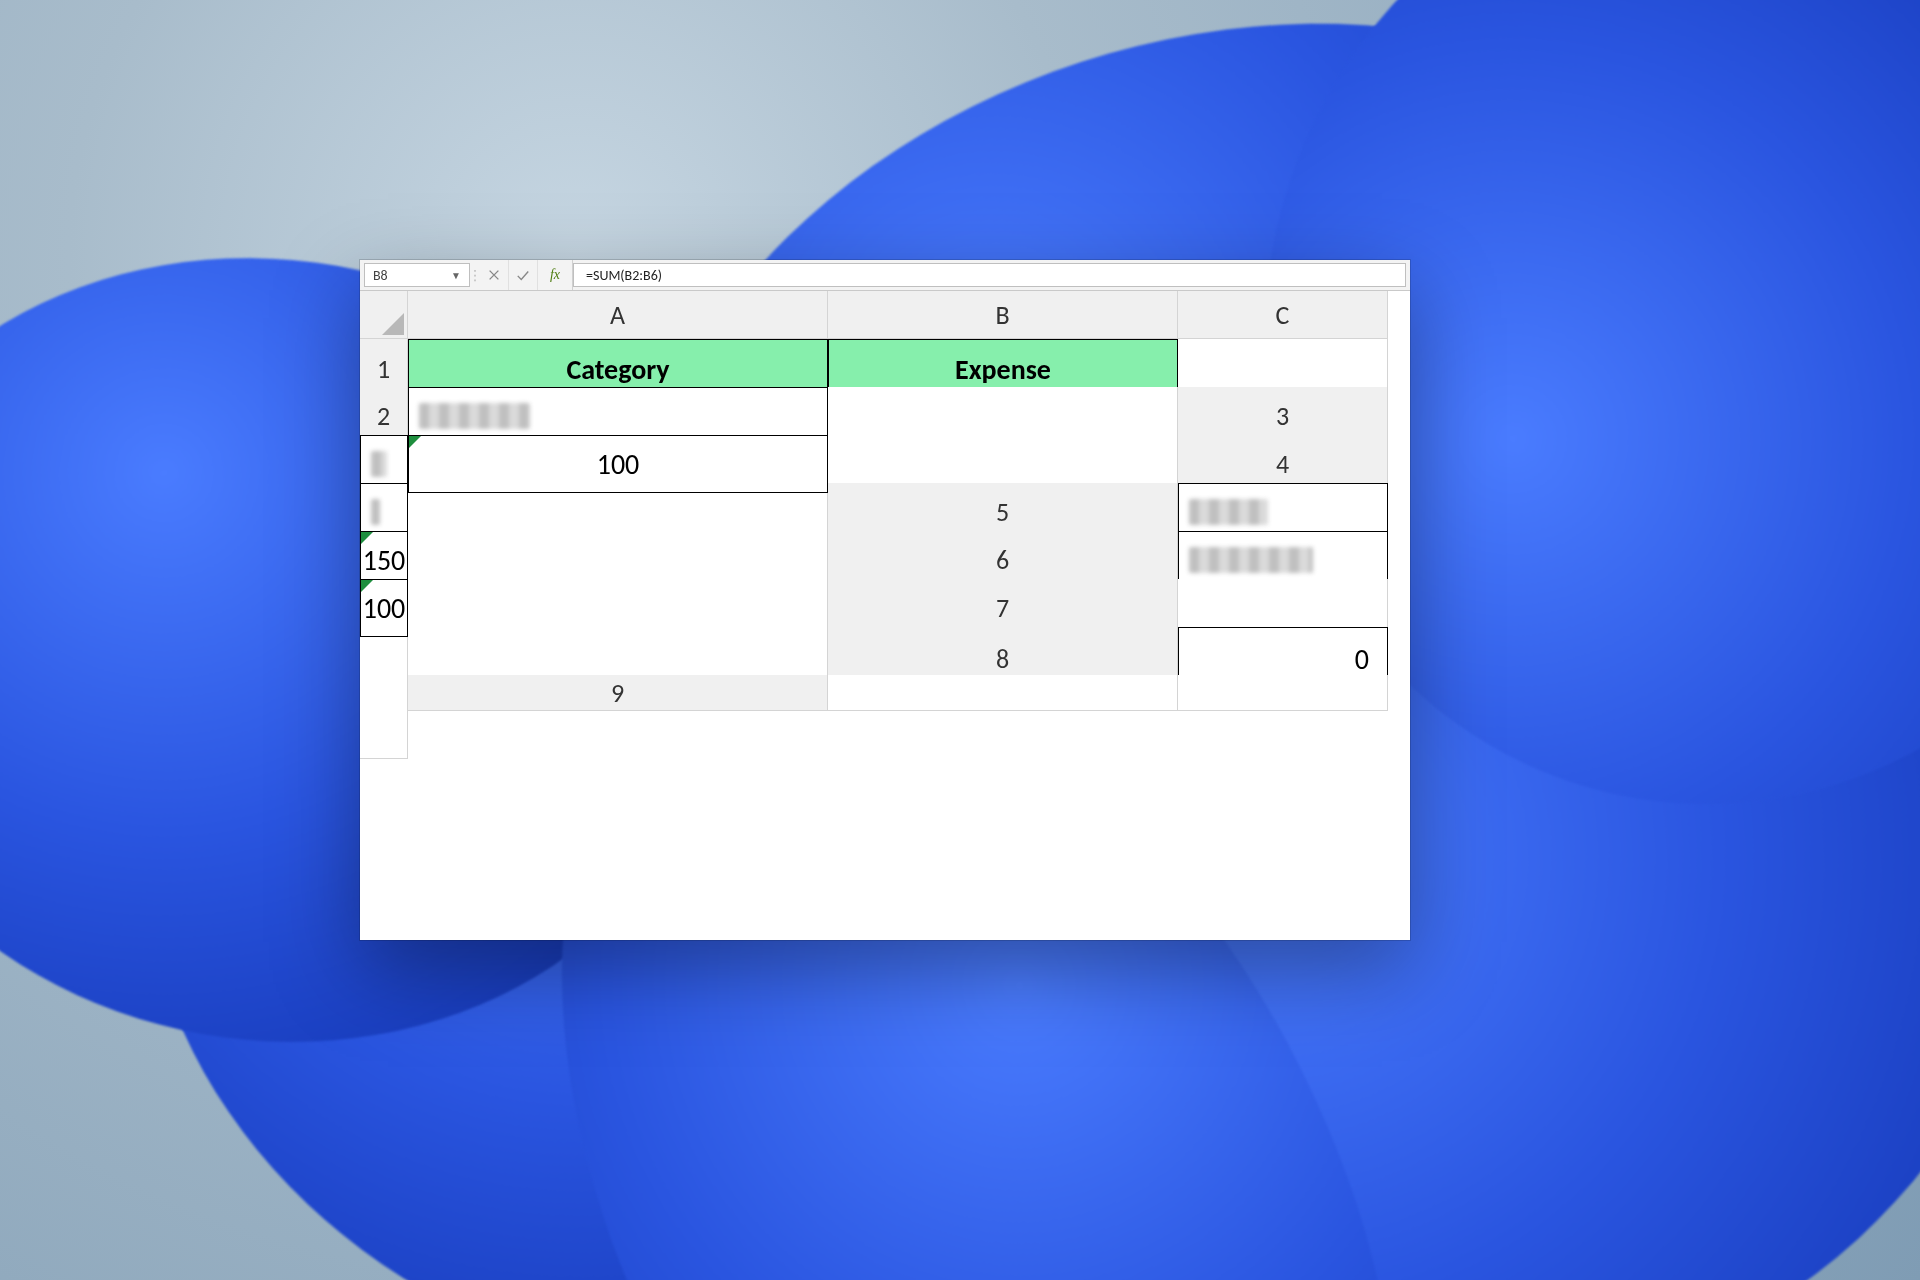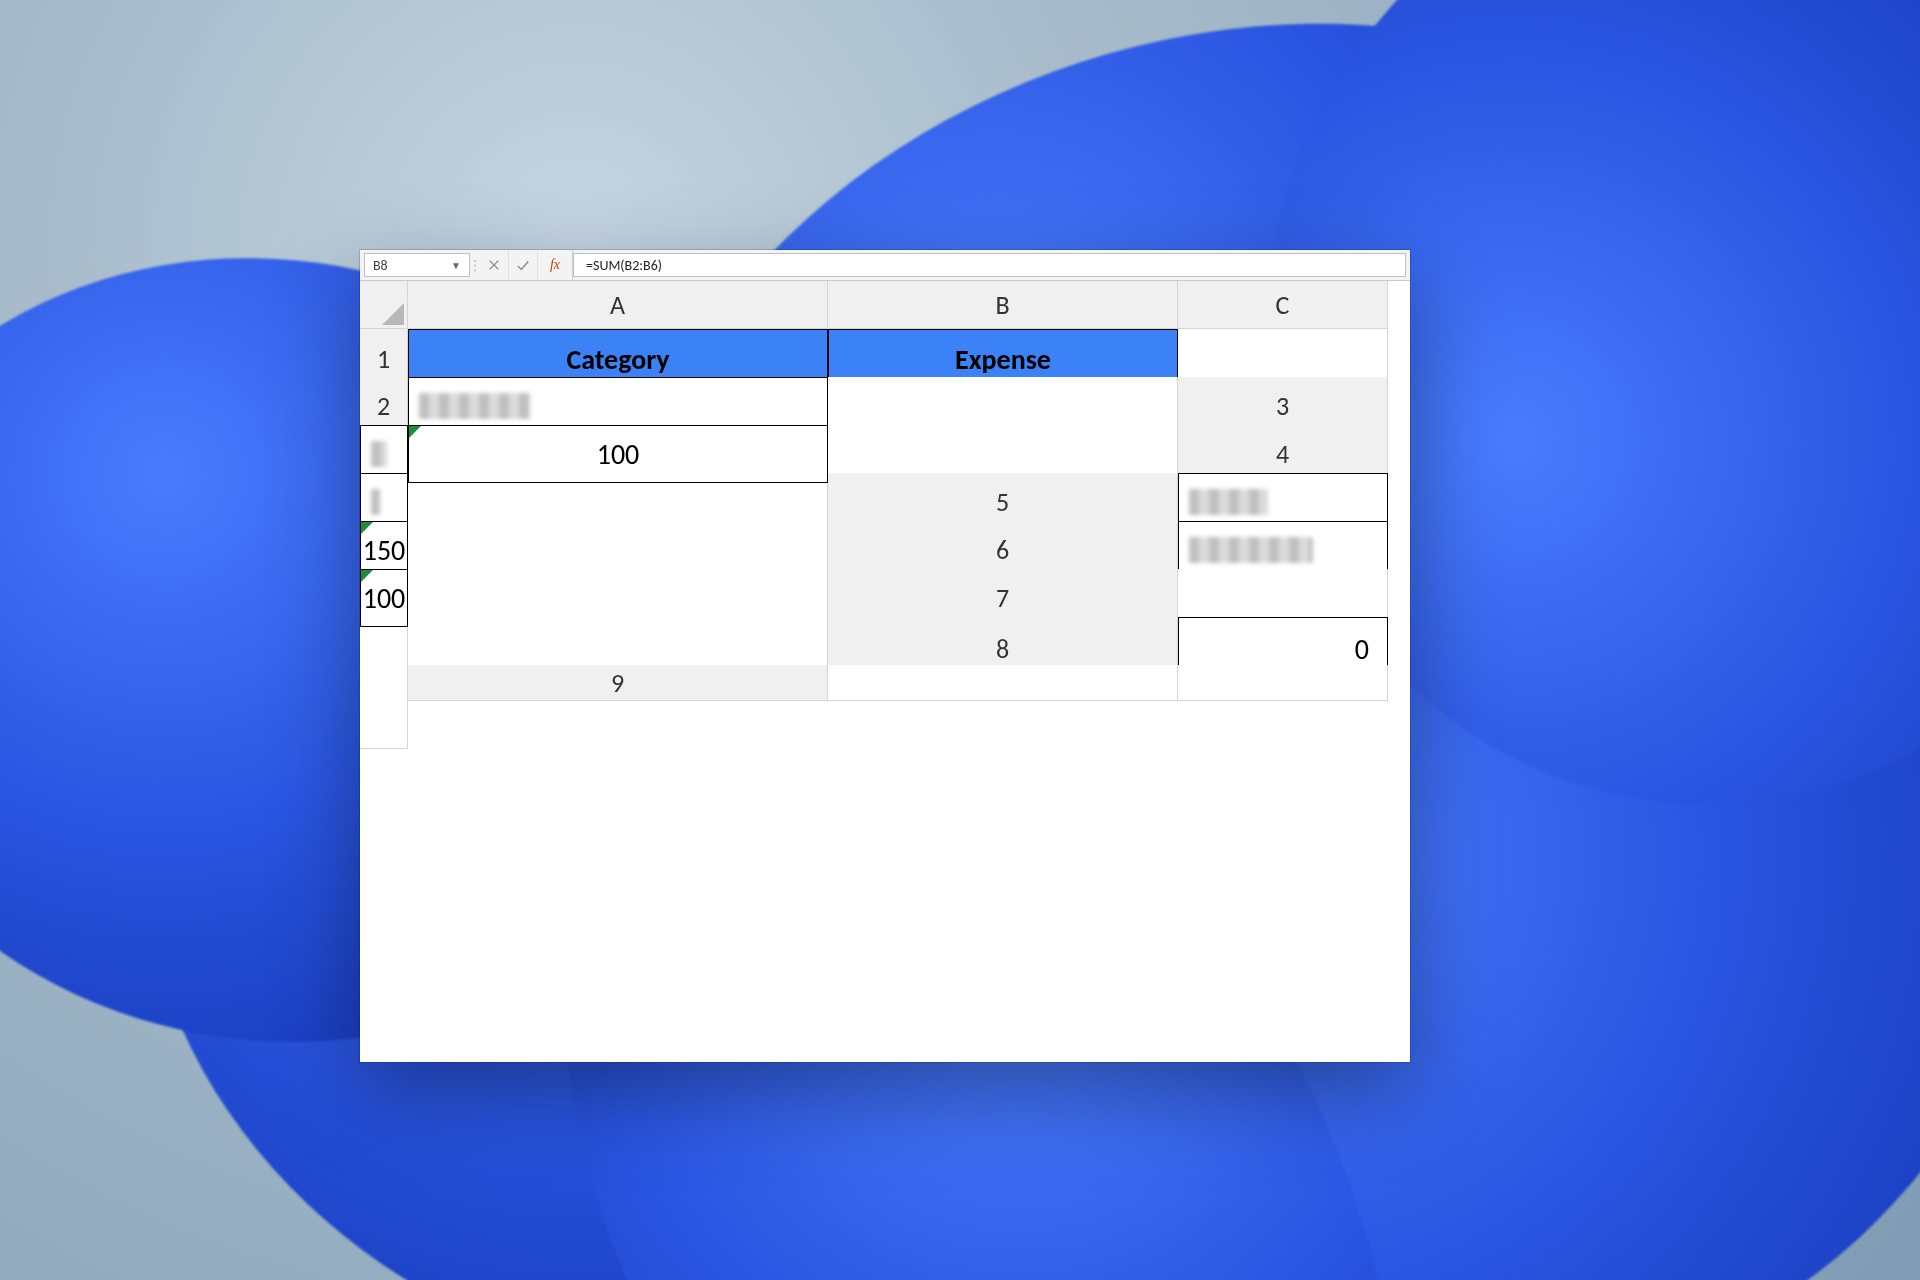--- a/index.html
+++ b/index.html
@@ -24,23 +24,23 @@
     position: absolute;
     border-radius: 50%;
     background: radial-gradient(circle at 35% 30%, #4a7cff 0%, #2a55e0 45%, #0e2ea8 100%);
     filter: blur(1px);
   }
 
   
   .excel-window {
     position: absolute;
     left: 360px;
-    top: 250px;
+    top: 260px;
     width: 1050px;
-    height: 812px;
+    height: 680px;
     background: #fff;
     box-shadow: 0 30px 80px rgba(0,0,0,.35), 0 0 0 1px rgba(0,0,0,.15);
   }
 
   
   .formula-bar {
     display: flex;
     align-items: stretch;
     height: 30px;
     background: #f3f3f3;
@@ -78,21 +78,21 @@
     border-right: 1px solid #e0e0e0;
   }
   .fb-btn svg { width: 14px; height: 14px; }
   .fb-fx {
     width: 34px;
     display: flex;
     align-items: center;
     justify-content: center;
     font-style: italic;
     font-family: "Times New Roman", serif;
-    color: #c2410c;
+    color: #4d7c0f;
     border-right: 1px solid #d0d0d0;
   }
   .formula-input {
     flex: 1;
     display: flex;
     align-items: center;
     padding: 0 12px;
     background: #fff;
     margin: 3px 4px 3px 0;
     border: 1px solid #bfbfbf;
@@ -141,21 +141,21 @@
     font-size: 26px;
     color: #333;
   }
 
   .cell { background: #fff; padding: 0 10px; }
   .cell.center { justify-content: center; }
   .cell.right { justify-content: flex-end; padding-right: 18px; }
   .cell.left  { justify-content: flex-start; padding-left: 10px; }
 
   .hdr-yellow {
-    background: #3b82f6;
+    background: #86efac;
     font-weight: 700;
     justify-content: center;
     border: 1px solid #000 !important;
   }
   .total-yellow {
     background: #ffd966;
     font-weight: 600;
     padding-left: 10px;
     border: 1px solid #000 !important;
   }

